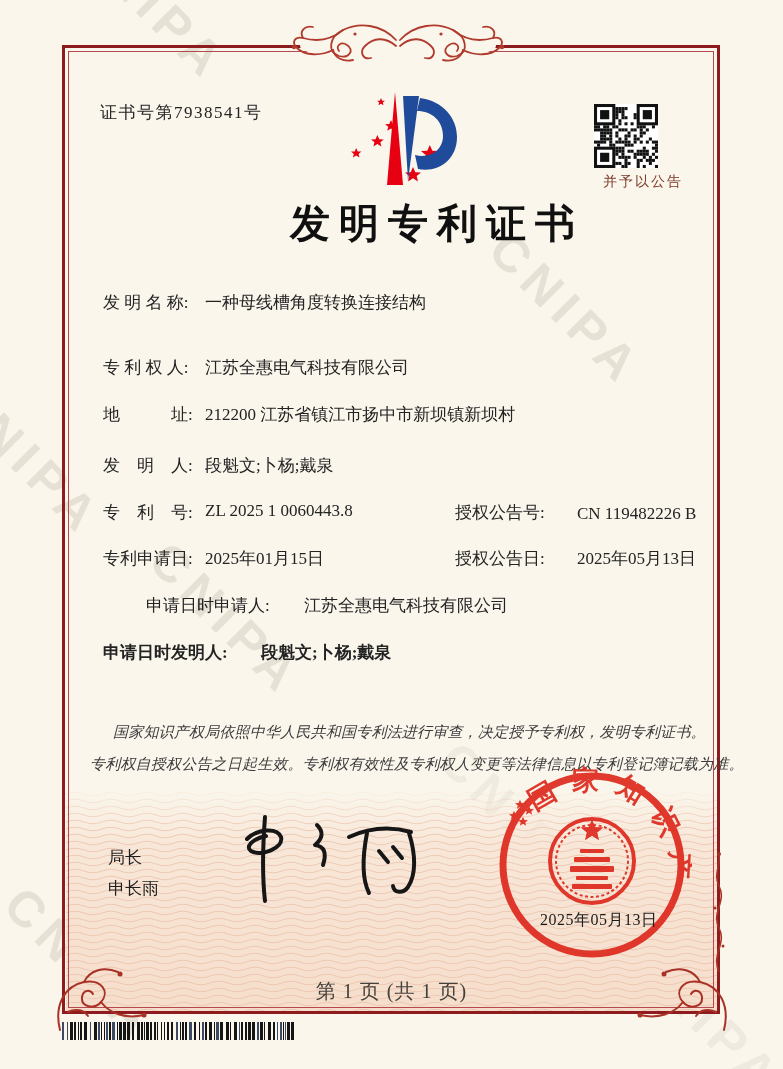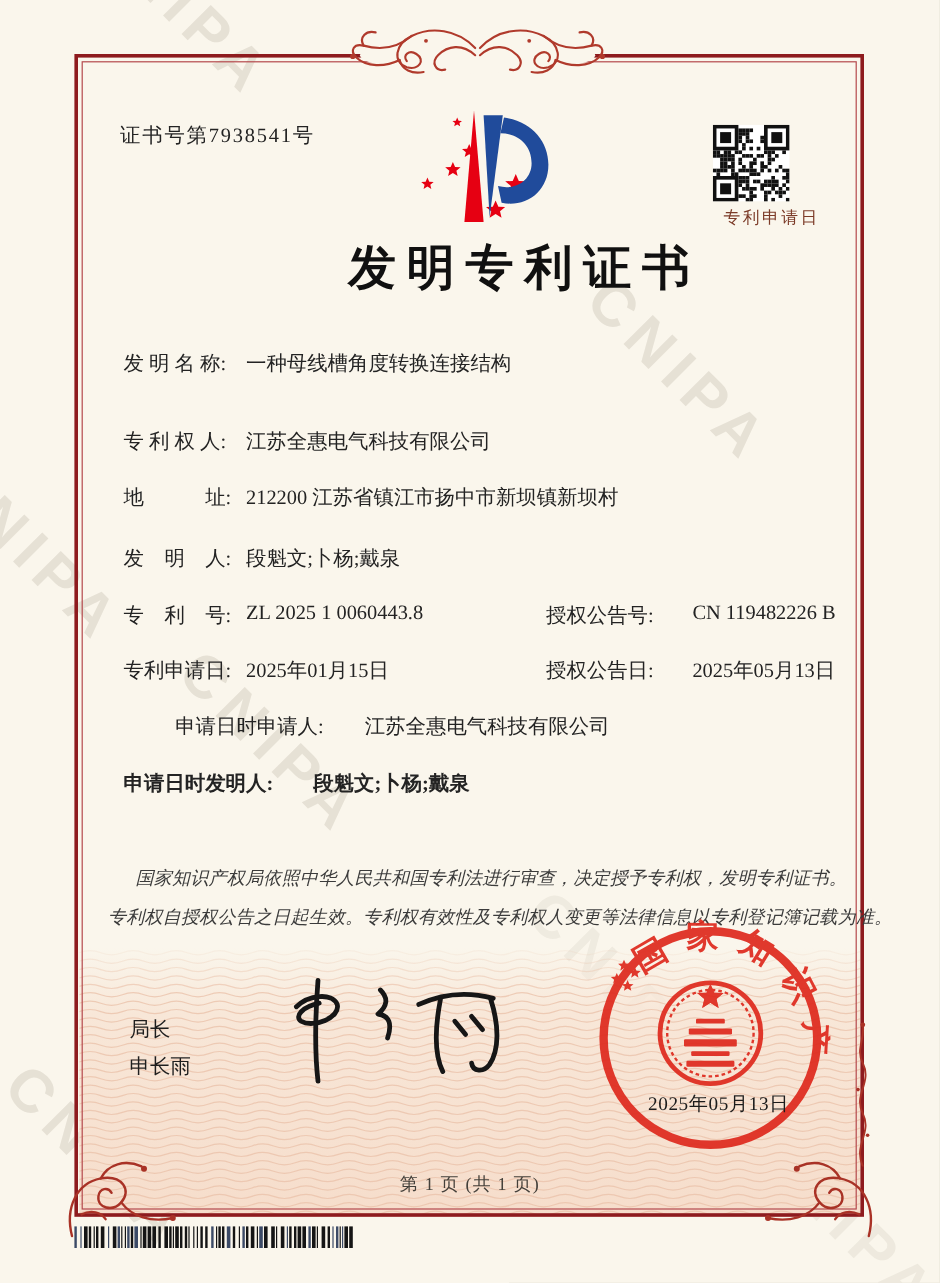--- a/index.html
+++ b/index.html
@@ -41,21 +41,21 @@
   .row-r{position:absolute;left:455px;font-size:17px;z-index:4;display:flex;white-space:pre;}
   .row-r .lbl{display:inline-block;width:122px;white-space:pre;}
   .statement{position:absolute;font-size:15px;color:#3b3b3b;letter-spacing:0.2px;
     z-index:4;white-space:nowrap;font-style:italic;}
   .signer{position:absolute;left:108px;font-size:17px;z-index:4;color:#1e1e1e;}
   .signature{position:absolute;left:225px;top:803px;z-index:5;}
   .seal{position:absolute;left:492px;top:765px;z-index:4;}
   .seal-date{position:absolute;left:540px;top:910px;font-size:16px;color:#1c1c1c;
     letter-spacing:0.5px;z-index:5;white-space:nowrap;}
   .footer{position:absolute;left:0;top:978px;width:100%;text-align:center;
-    font-size:15px;color:#44403a;letter-spacing:1px;z-index:4;}
+    font-size:20px;color:#44403a;letter-spacing:1px;z-index:4;}
   .barcode{position:absolute;left:62px;top:1022px;width:234px;height:18px;z-index:4;
     display:flex;align-items:stretch;}
   .barcode span{display:block;height:100%;}
 </style>
 </head>
 <body>
 
 <div class="page">
 
   <div class="wm" style="left:55px;top:-25px;">CNIPA</div>
@@ -311,21 +311,21 @@
       <rect x="0" y="0" width="7" height="7" fill="#111111"></rect>
       <rect x="1" y="1" width="5" height="5" fill="#ffffff"></rect>
       <rect x="2" y="2" width="3" height="3" fill="#111111"></rect>
       <rect x="14" y="0" width="7" height="7" fill="#111111"></rect>
       <rect x="15" y="1" width="5" height="5" fill="#ffffff"></rect>
       <rect x="16" y="2" width="3" height="3" fill="#111111"></rect>
       <rect x="0" y="14" width="7" height="7" fill="#111111"></rect>
       <rect x="1" y="15" width="5" height="5" fill="#ffffff"></rect>
       <rect x="2" y="16" width="3" height="3" fill="#111111"></rect>
     </svg>
-  <div class="qr-label">专利申请日</div>
+  <div class="qr-label">并予以公告</div>
 
   <div class="title">发明专利证书</div>
 
   <div class="row" style="top:291px;">
     <span class="lbl">发 明 名 称: </span>
     <span class="val">一种母线槽角度转换连接结构</span>
   </div>
   <div class="row" style="top:356px;">
     <span class="lbl">专 利 权 人: </span>
     <span class="val">江苏全惠电气科技有限公司</span>
@@ -348,21 +348,21 @@
   </div>
   <div class="row wide" style="top:594px;margin-left:43px;">
     <span class="lbl">申请日时申请人: </span>
     <span class="val">江苏全惠电气科技有限公司</span>
   </div>
   <div class="row wide" style="top:641px;font-weight:bold;">
     <span class="lbl">申请日时发明人: </span>
     <span class="val">段魁文;卜杨;戴泉</span>
   </div>
 
-  <div class="row-r" style="top:501px;">
+  <div class="row-r" style="top:501px;align-items:flex-end;">
     <span class="lbl">授权公告号: </span>
     <span class="val">CN 119482226 B</span>
   </div>
   <div class="row-r" style="top:547px;">
     <span class="lbl">授权公告日: </span>
     <span class="val">2025年05月13日</span>
   </div>
 
   <div class="statement" style="left:113px;top:723px;">国家知识产权局依照中华人民共和国专利法进行审查，决定授予专利权，发明专利证书。</div>
   <div class="statement" style="left:90px;top:755px;">专利权自授权公告之日起生效。专利权有效性及专利权人变更等法律信息以专利登记簿记载为准。</div>

